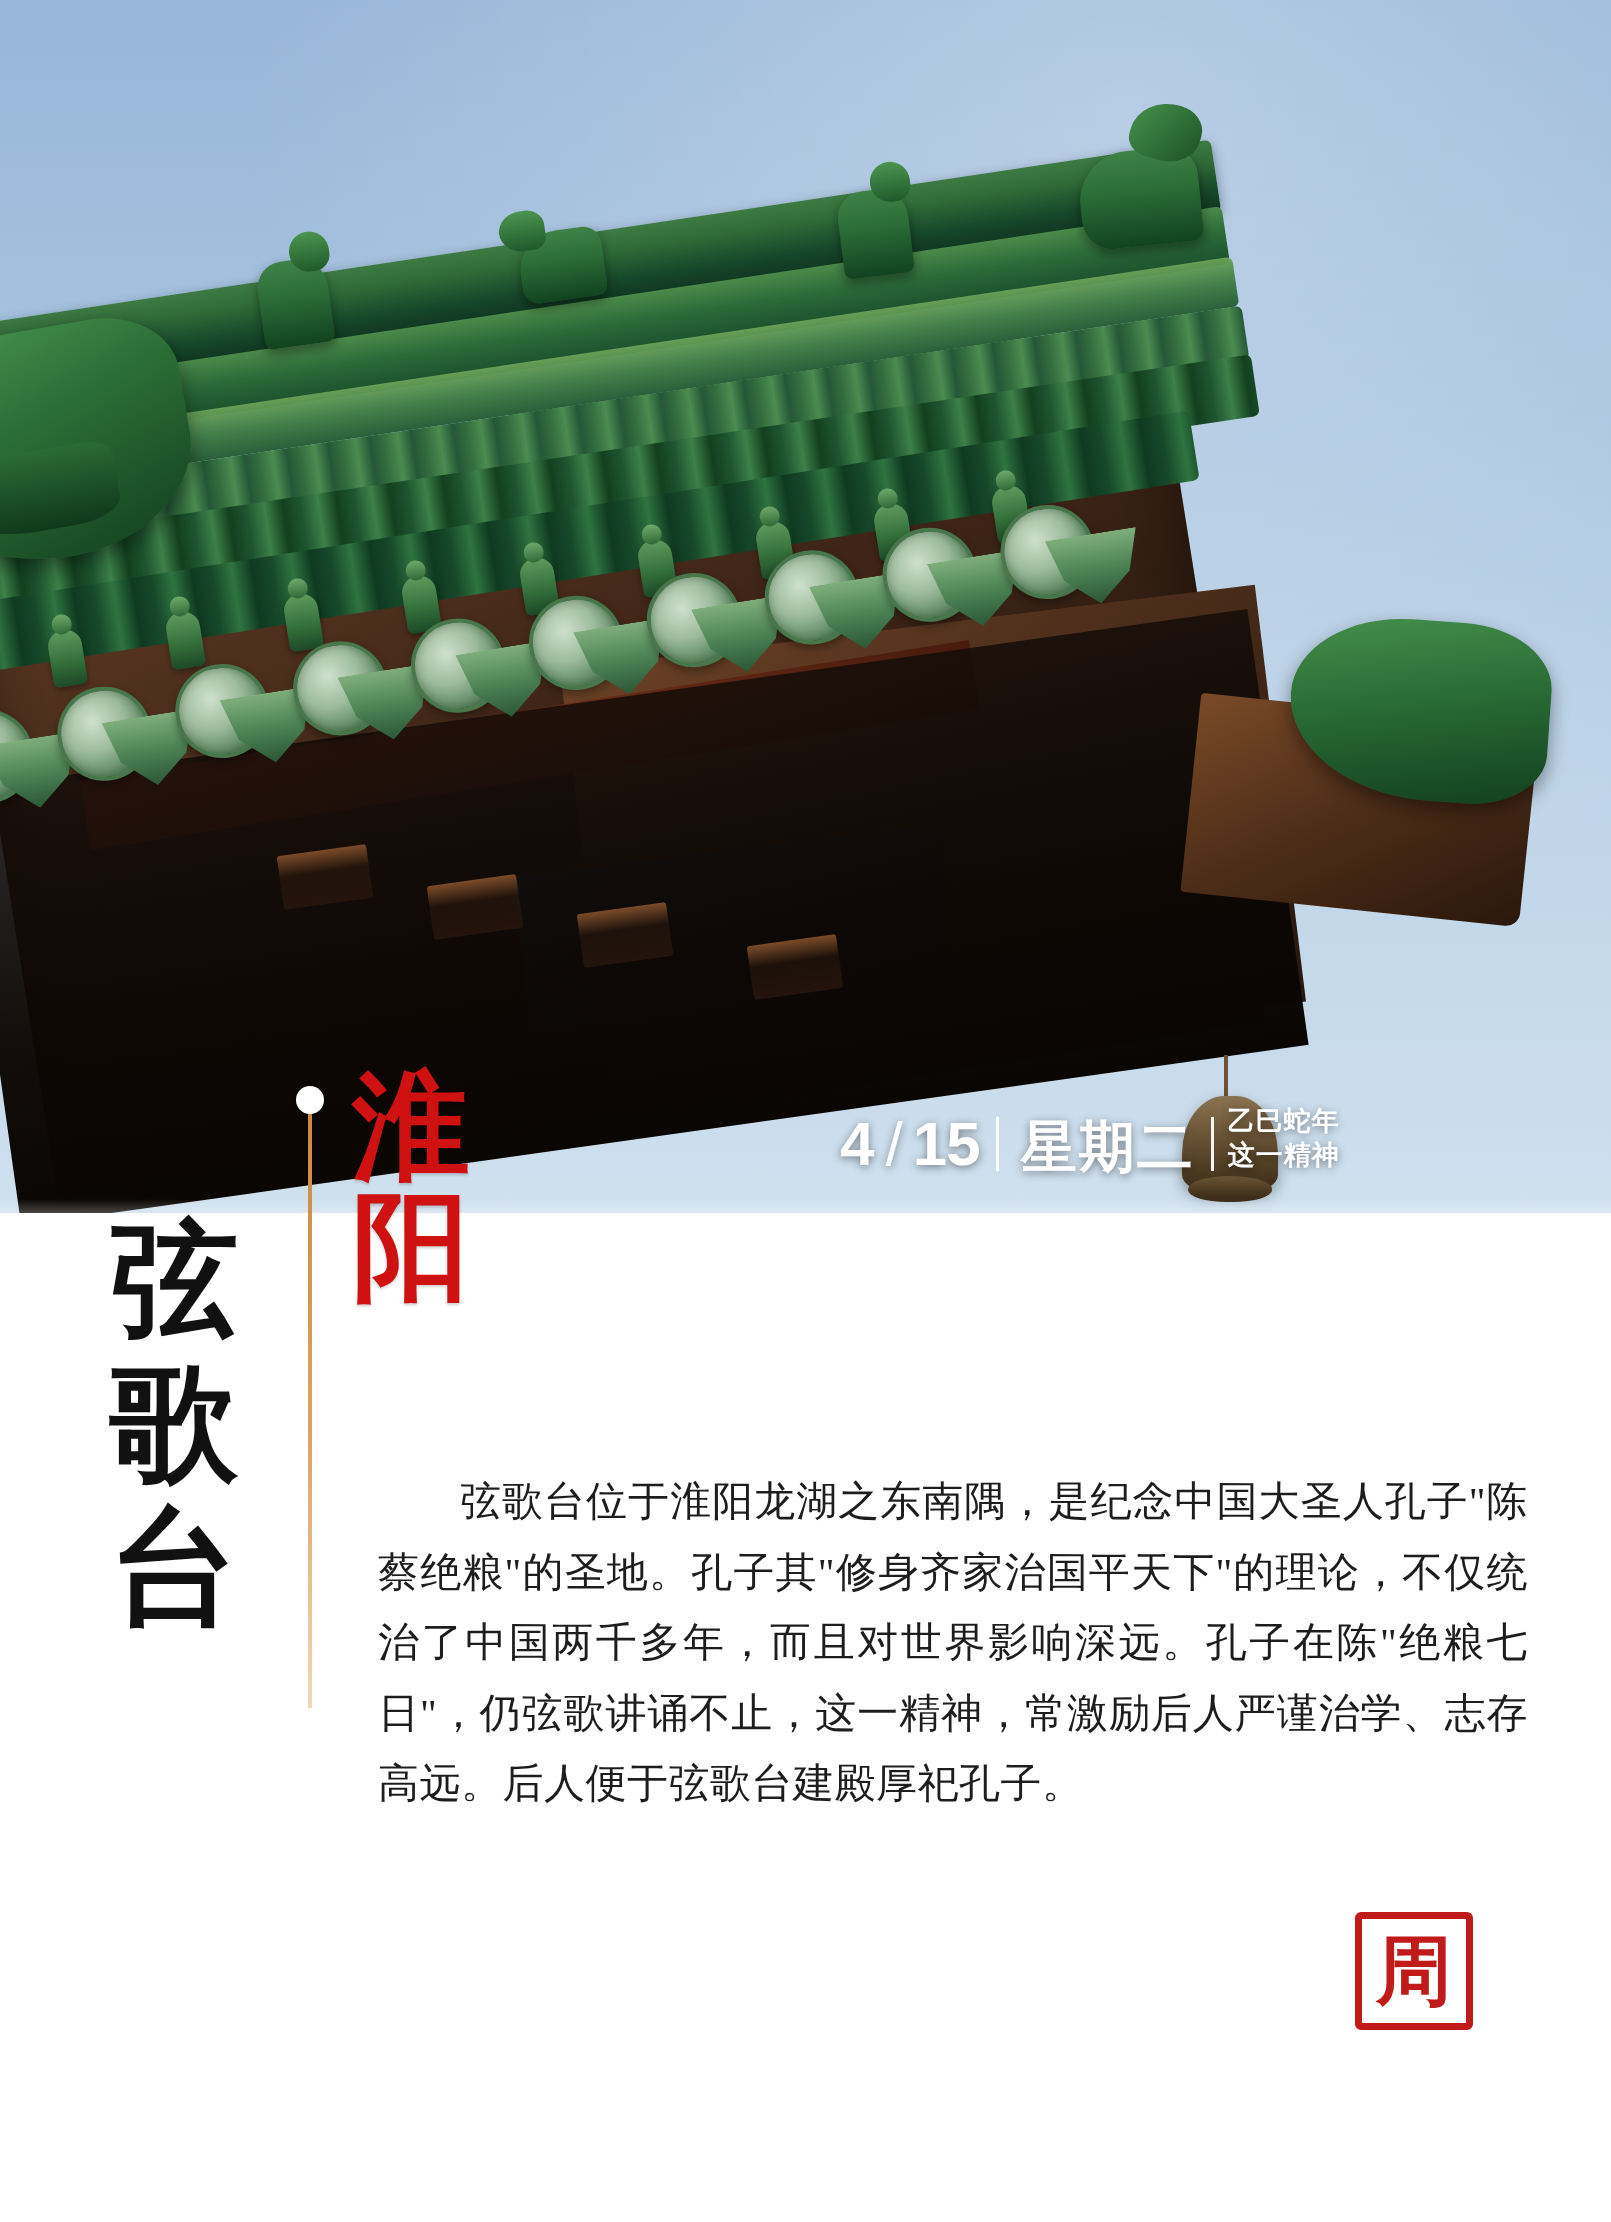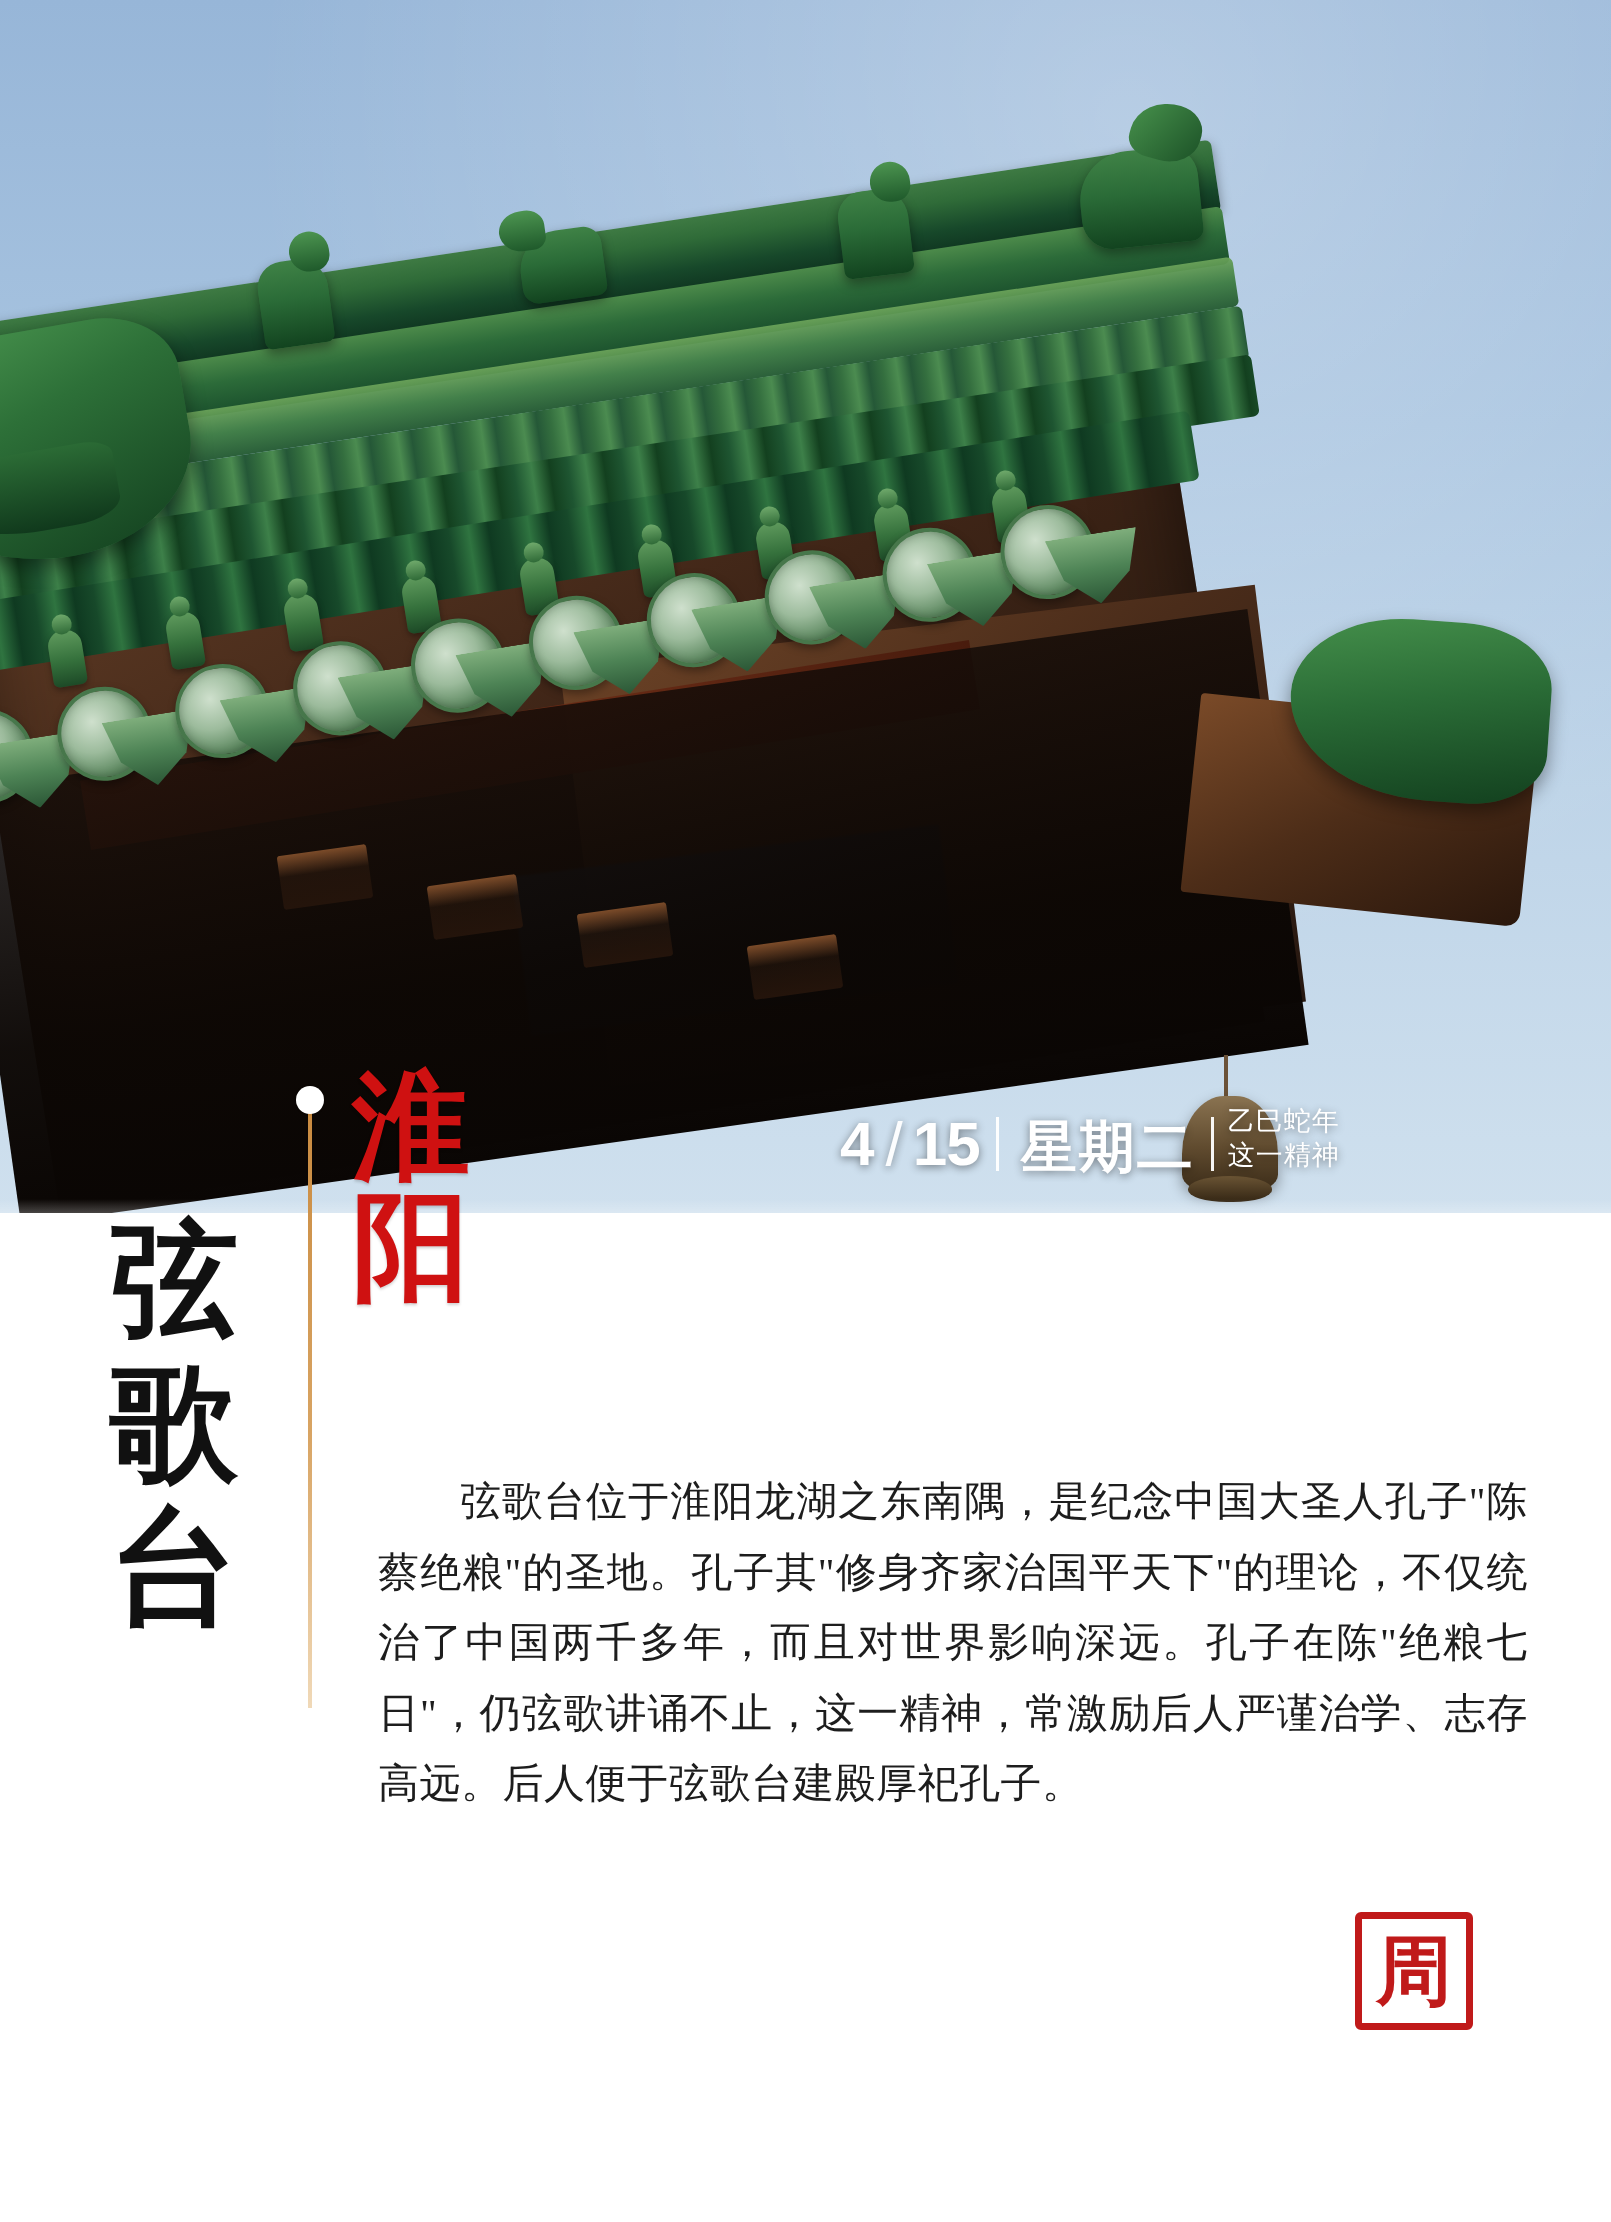--- a/index.html
+++ b/index.html
@@ -399,21 +399,21 @@
     opacity: .95;
   }
   .lunar {
     display: flex;
     flex-direction: column;
     justify-content: flex-start;
     font-size: 27px;
     line-height: 1.25;
     letter-spacing: 1px;
     margin-bottom: 2px;
-    font-weight: 400;
+    font-weight: 700;
   }
 
   
   .red-title {
     position: absolute;
     left: 352px;
     top: 1068px;
     width: 170px;
     color: #cf1111;
     font-size: 118px;

